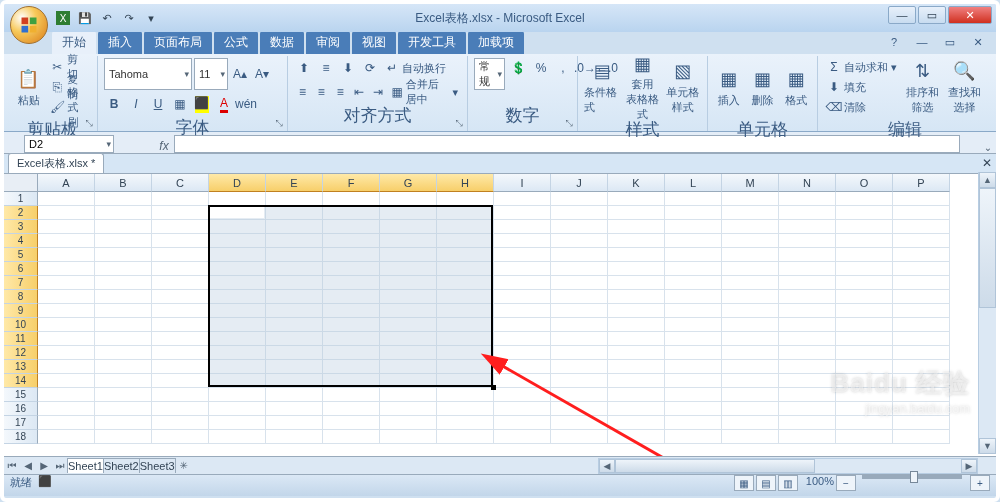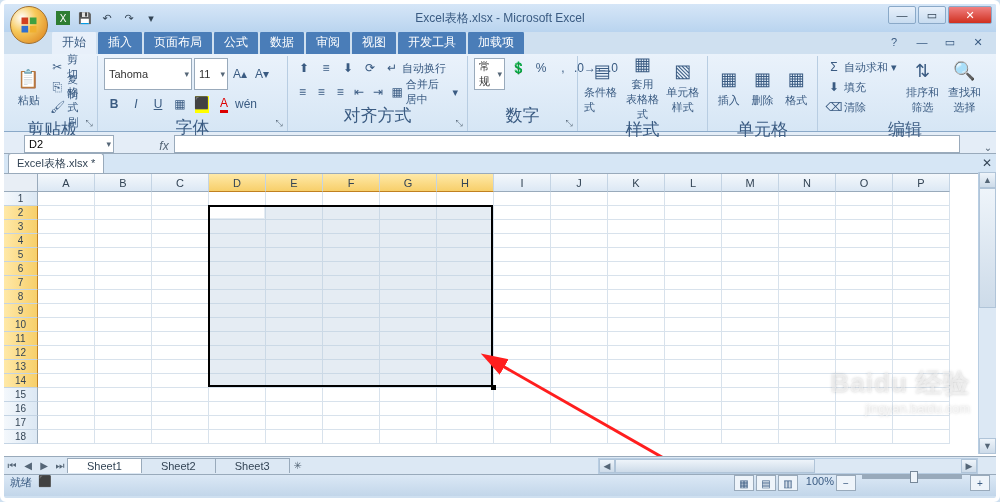--- a/index.html
+++ b/index.html
@@ -71,21 +71,21 @@
 
 .arrow { position: absolute; pointer-events: none; }
 
 
 .watermark { position: absolute; right: 26px; bottom: 40px; color: rgba(255,255,255,0.45); font-size: 13px; text-align: right; pointer-events:none; text-shadow: 0 0 3px rgba(100,100,100,0.3);}
 .watermark .bd { font-size: 26px; font-weight: bold; letter-spacing: 1px; }
 
 
 .sheettabs { height: 18px; background: #dce8f4; display: flex; align-items: center; font-size: 11px; border-top: 1px solid #9ab; position:relative;}
 .nav-btn { width: 16px; height: 16px; display: flex; align-items: center; justify-content: center; color: #567; font-size: 10px; }
-.sheet-tab { padding: 1px 19px; background: #fff; border: 1px solid #9ab; border-bottom: none; margin-left: -1px; color: #345; }
+.sheet-tab { padding: 1px 0; background: #fff; border: 1px solid #9ab; border-bottom: none; margin-left: -1px; color: #345; }
 .sheet-tab.inactive { background: #dce8f4; }
 .hscroll { position:absolute; right:18px; height:16px; width:380px; background:#dce8f4; border:1px solid #b8cde2; display:flex;}
 .hscroll .sbtn{width:16px; background:linear-gradient(#eef4fa,#cddbe9); border:1px solid #b0c4d8; font-size:9px; display:flex;align-items:center;justify-content:center;color:#567;}
 .hscroll .thumb{width:200px; background:linear-gradient(#eef4fa,#cddbe9); border:1px solid #b0c4d8; margin-left:0;}
 .hscroll .track{flex:1;}
 
 
 .vscroll { position:absolute; right:0; top:168px; width:18px; height:282px; background:#dce8f4; border-left:1px solid #b8cde2;}
 .vscroll .sbtn{height:16px; background:linear-gradient(#eef4fa,#cddbe9); border:1px solid #b0c4d8; font-size:9px; display:flex;align-items:center;justify-content:center;color:#567;}
 .vscroll .thumb{height:120px; background:linear-gradient(#eef4fa,#cddbe9); border:1px solid #b0c4d8;}

